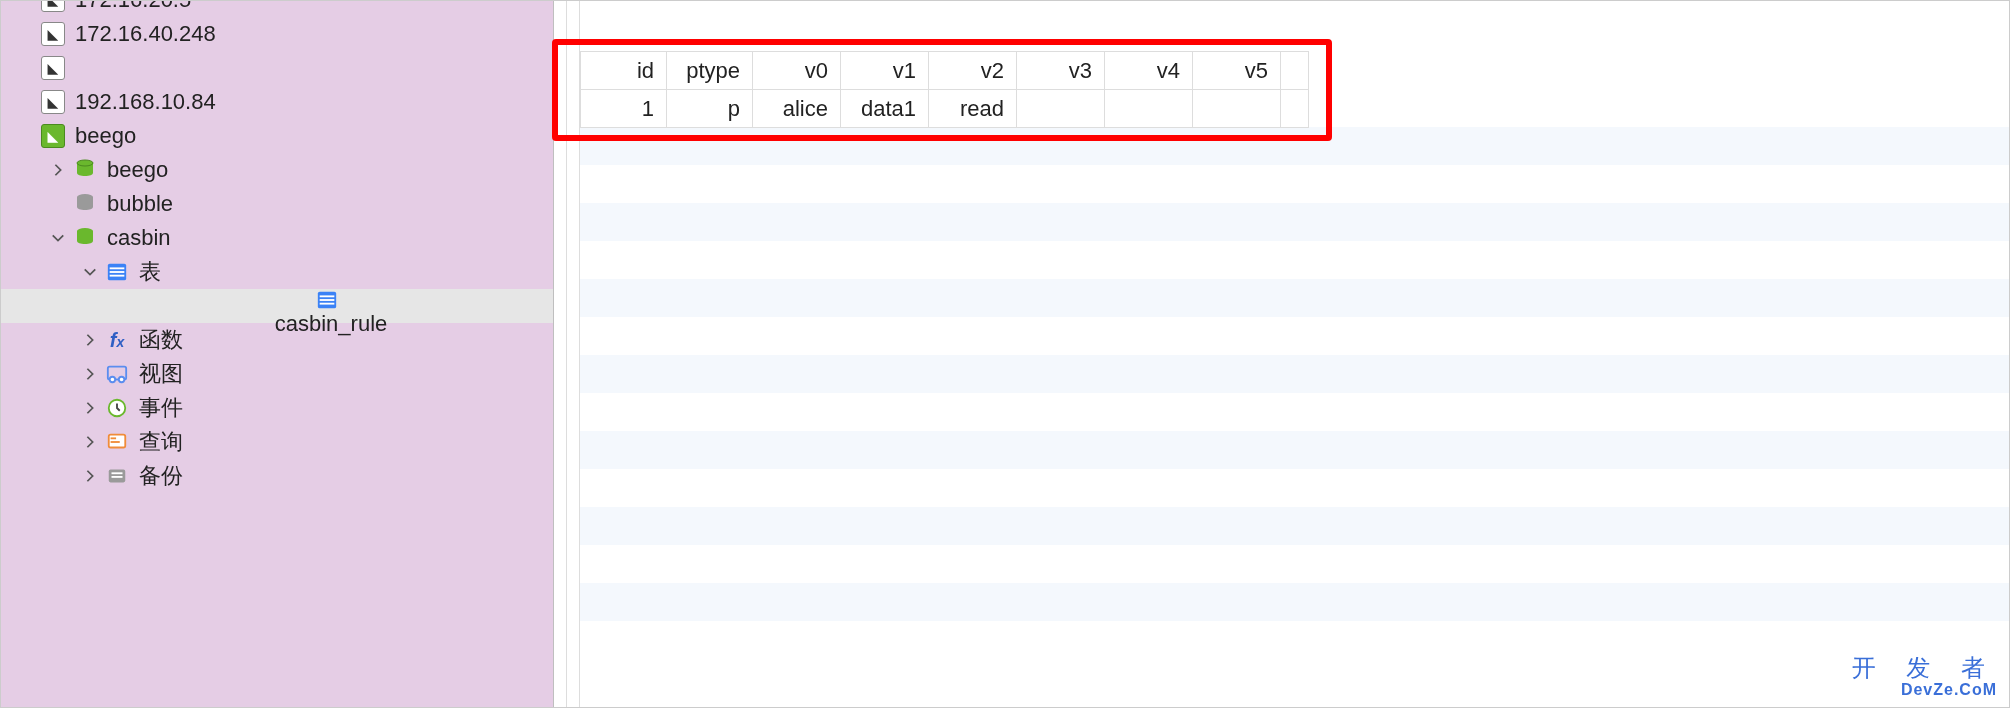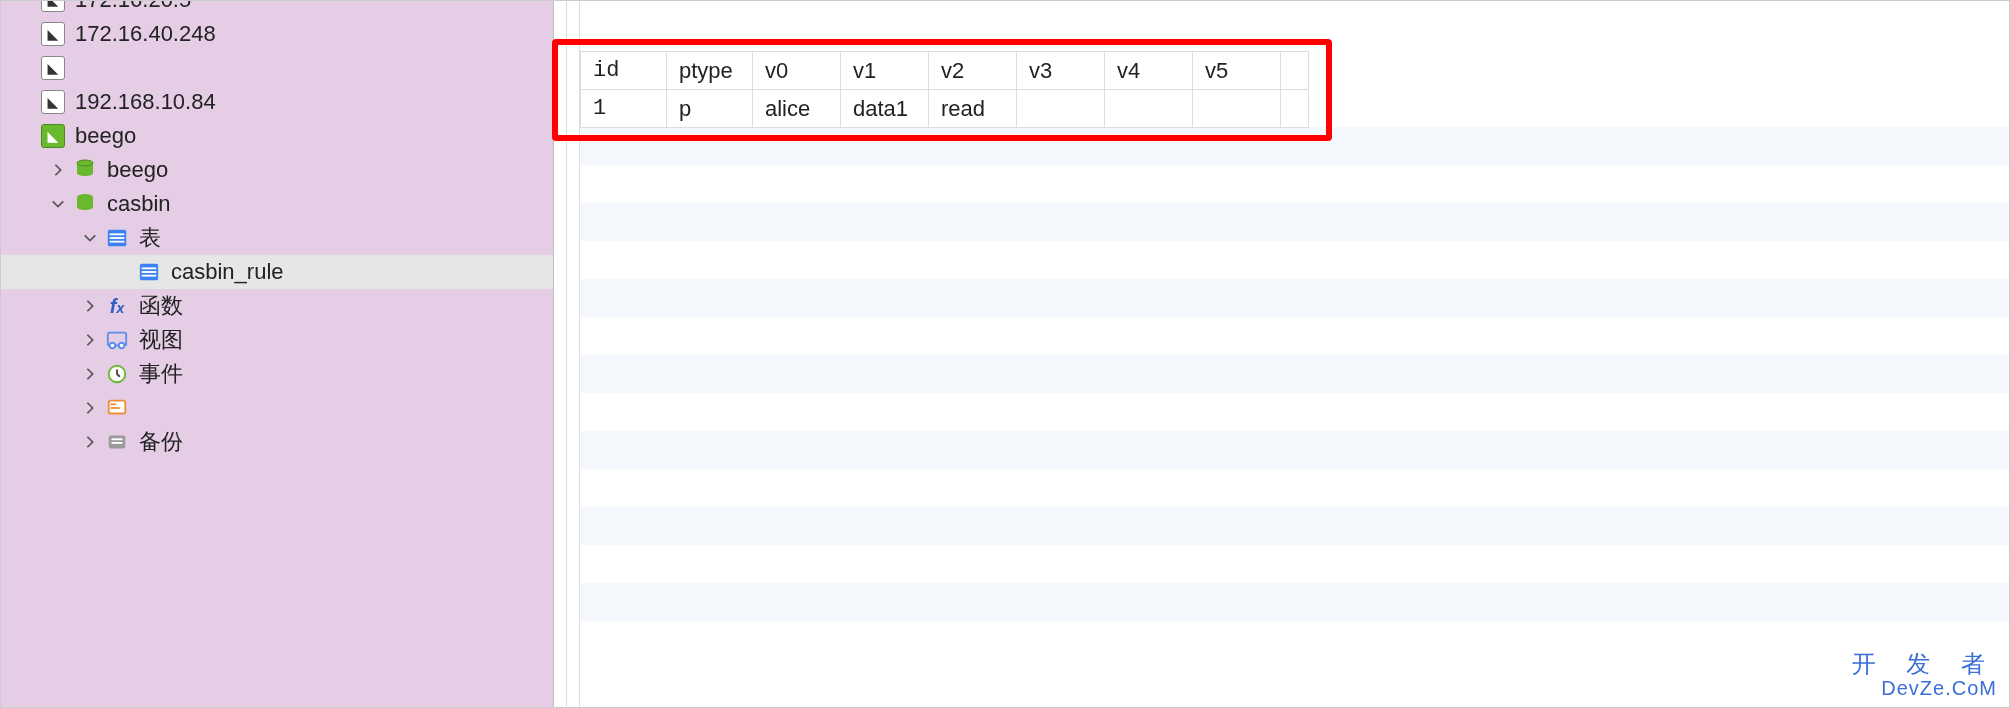--- a/index.html
+++ b/index.html
@@ -14,42 +14,42 @@
   .icon { width:28px; height:28px; display:flex; align-items:center; justify-content:center; margin-right:8px; }
   .conn-icon { width:24px; height:24px; background:#fff; border:1px solid #888; border-radius:3px; display:flex; align-items:center; justify-content:center; }
   .conn-icon.green { background:#6ab82d; border-color:#4a8a1f; }
   .dolphin { font-size:14px; color:#333; }
   .conn-icon.green .dolphin { color:#fff; }
   .db-icon svg { width:24px; height:24px; }
   .table-icon svg, .small-icon svg { width:22px; height:22px; }
   .label { flex:1; white-space:nowrap; }
   .indent1 { padding-left:44px; }
   .indent2 { padding-left:76px; }
-  .indent3 { padding-left:108px; }
+  .indent3 { padding-left:108px;flex-direction:column; }
   
   .divider { width:26px; height:100%; background:#fff; border-right:1px solid #ddd; position:relative; }
   .divider::after { content:""; position:absolute; left:12px; top:0; bottom:0; width:1px; background:#ddd; }
   
   .main { flex:1; height:100%; background:#fff; position:relative; }
   .rows { position:absolute; inset:0; }
   .stripe { height:38px; }
   .stripe.top-pad { height:50px; }
   .stripe.alt { background:#f4f8fd; }
   .highlight-box { position:absolute; border:6px solid #ff0000; border-radius:4px; pointer-events:none; }
   .datatable { position:absolute; left:0; top:50px; border-collapse:collapse; font-size:22px; color:#222; }
-  .datatable th, .datatable td { height:38px; text-align:left; font-weight:400; padding:0 12px; border-right:1px solid #ddd; border-bottom:1px solid #ddd; }
+  .datatable th, .datatable td { height:38px; text-align:right; font-weight:400; padding:0 12px; border-right:1px solid #ddd; border-bottom:1px solid #ddd; }
   .datatable th { border-top:1px solid #ddd; }
   .datatable tr td:first-child, .datatable tr th:first-child { border-left:1px solid #ddd; }
-  .col-id { width:86px; text-align:left; padding-right:10px;font-family:Liberation Mono, monospace; }
+  .col-id { width:86px; text-align:left; padding-right:10px; }
   .col-ptype { width:86px; }
   .col-v { width:88px;margin-left:22px; }
   .col-last { width:28px; border-right:none; }
   .watermark { position:absolute; right:12px; bottom:8px; text-align:right; line-height:1.1; }
   .watermark .cn { font-size:24px; color:#3a6fd8; letter-spacing:12px; font-weight:500; }
-  .watermark .en { font-size:20px; color:#3a6fd8; font-weight:400; letter-spacing:1px; }
+  .watermark .en { font-size:16px; color:#3a6fd8; font-weight:700; letter-spacing:1px; }
 </style>
 </head>
 <body>
 
 <div class="app">
 
   <div class="sidebar">
 
     <div class="tree-row" style="margin-top:-18px;">
       <span class="arrow"></span>
@@ -103,20 +103,30 @@
           </svg>
         </span>
       <span class="icon db-icon">
           <svg viewBox="0 0 24 24">
             <ellipse cx="12" cy="5" rx="8" ry="3" fill="#6ab82d"></ellipse>
             <path d="M4 5v10c0 1.7 3.6 3 8 3s8-1.3 8-3V5" fill="#6ab82d"></path>
             <ellipse cx="12" cy="5" rx="8" ry="3" fill="none" stroke="#4a8a1f"></ellipse>
           </svg>
         </span>
       <span class="label">beego</span>
+    </div>
+    <div class="tree-row indent1">
+      <span class="arrow"></span>
+      <span class="icon db-icon">
+          <svg viewBox="0 0 24 24">
+            <ellipse cx="12" cy="5" rx="8" ry="3" fill="#9a9a9a"></ellipse>
+            <path d="M4 5v10c0 1.7 3.6 3 8 3s8-1.3 8-3V5" fill="#9a9a9a"></path>
+          </svg>
+        </span>
+      <span class="label">bubble</span>
     </div>
     <div class="tree-row indent1">
       <span class="arrow">
           <svg viewBox="0 0 16 16">
             <path d="M2 5l6 6 6-6" fill="none" stroke="#555" stroke-width="2"></path>
           </svg>
         </span>
       <span class="icon db-icon">
           <svg viewBox="0 0 24 24">
             <ellipse cx="12" cy="5" rx="8" ry="3" fill="#6ab82d"></ellipse>
@@ -201,20 +211,21 @@
             <path d="M5 2l6 6-6 6" fill="none" stroke="#555" stroke-width="2"></path>
           </svg>
         </span>
       <span class="icon small-icon">
           <svg viewBox="0 0 24 24">
             <rect x="3" y="4" width="18" height="14" rx="2" fill="#fff" stroke="#f08c3a" stroke-width="2"></rect>
             <rect x="5" y="7" width="6" height="2" fill="#f08c3a"></rect>
             <rect x="5" y="11" width="10" height="2" fill="#f08c3a"></rect>
           </svg>
         </span>
+      <span class="label">查询</span>
     </div>
     <div class="tree-row indent2">
       <span class="arrow">
           <svg viewBox="0 0 16 16">
             <path d="M5 2l6 6-6 6" fill="none" stroke="#555" stroke-width="2"></path>
           </svg>
         </span>
       <span class="icon small-icon">
           <svg viewBox="0 0 24 24">
             <rect x="3" y="5" width="18" height="14" rx="2" fill="#9a9a9a"></rect>

